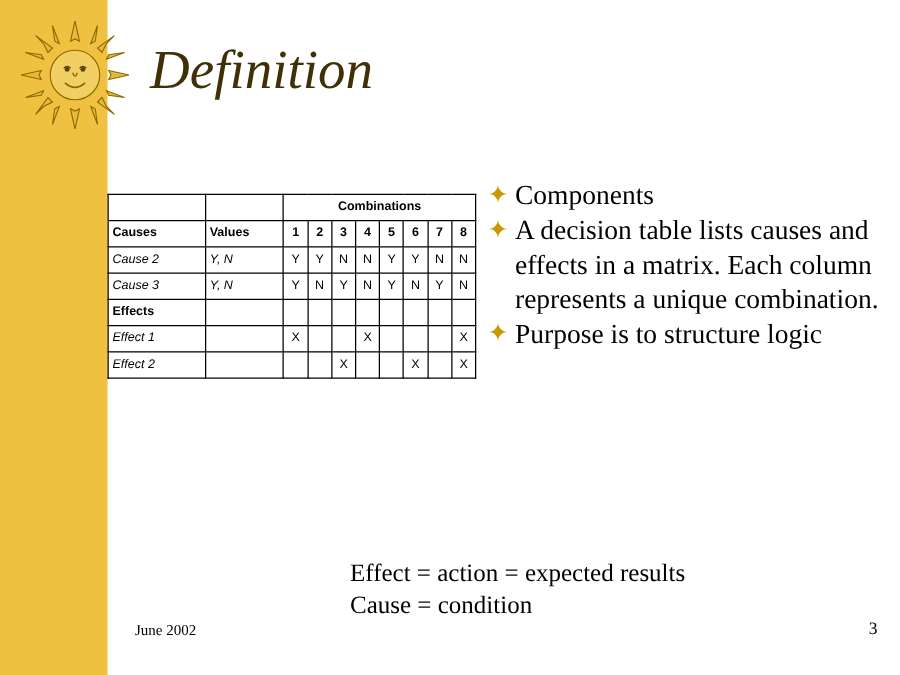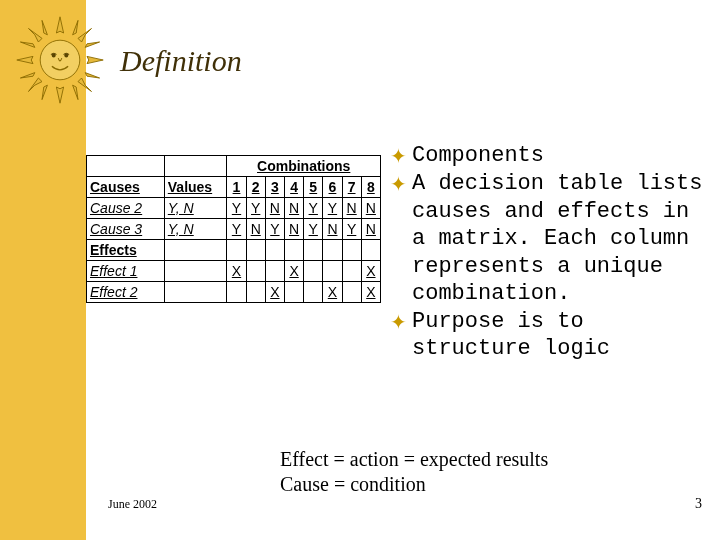--- a/index.html
+++ b/index.html
@@ -25,38 +25,37 @@
     position: absolute;
     left: 15px;
     top: 15px;
     width: 90px;
     height: 90px;
     z-index: 2;
   }
   .title {
     position: absolute;
     left: 120px;
-    top: 44px;
-    font-size: 30px;
+    top: 30px;
+    font-size: 44px;
     font-style: italic;
     font-family: "Times New Roman", Georgia, serif;
     color: #403008;
   }
   .table-wrap {
     position: absolute;
     left: 86px;
     top: 155px;
     width: 295px;
   }
   table.dt {
     border-collapse: collapse;
     font-family: Arial, Helvetica, sans-serif;
-    font-size: 14px;
+    font-size: 10px;
     width: 100%;
-    text-decoration: underline;
   }
   table.dt td, table.dt th {
     border: 1px solid #000;
     padding: 1px 3px;
     text-align: left;
     height: 18px;
     line-height: 18px;
     vertical-align: middle;
   }
   table.dt .combo {
@@ -87,21 +86,20 @@
     margin-bottom: 0;
   }
   .bullets .marker {
     flex: 0 0 22px;
     color: #c99a00;
     font-size: 20px;
     line-height: 28px;
   }
   .bullets .text {
     flex: 1;
-    font-family: Liberation Mono, monospace;
   }
   .equations {
     position: absolute;
     left: 280px;
     top: 447px;
     font-size: 20px;
     line-height: 1.25;
   }
   .footer-date {
     position: absolute;

